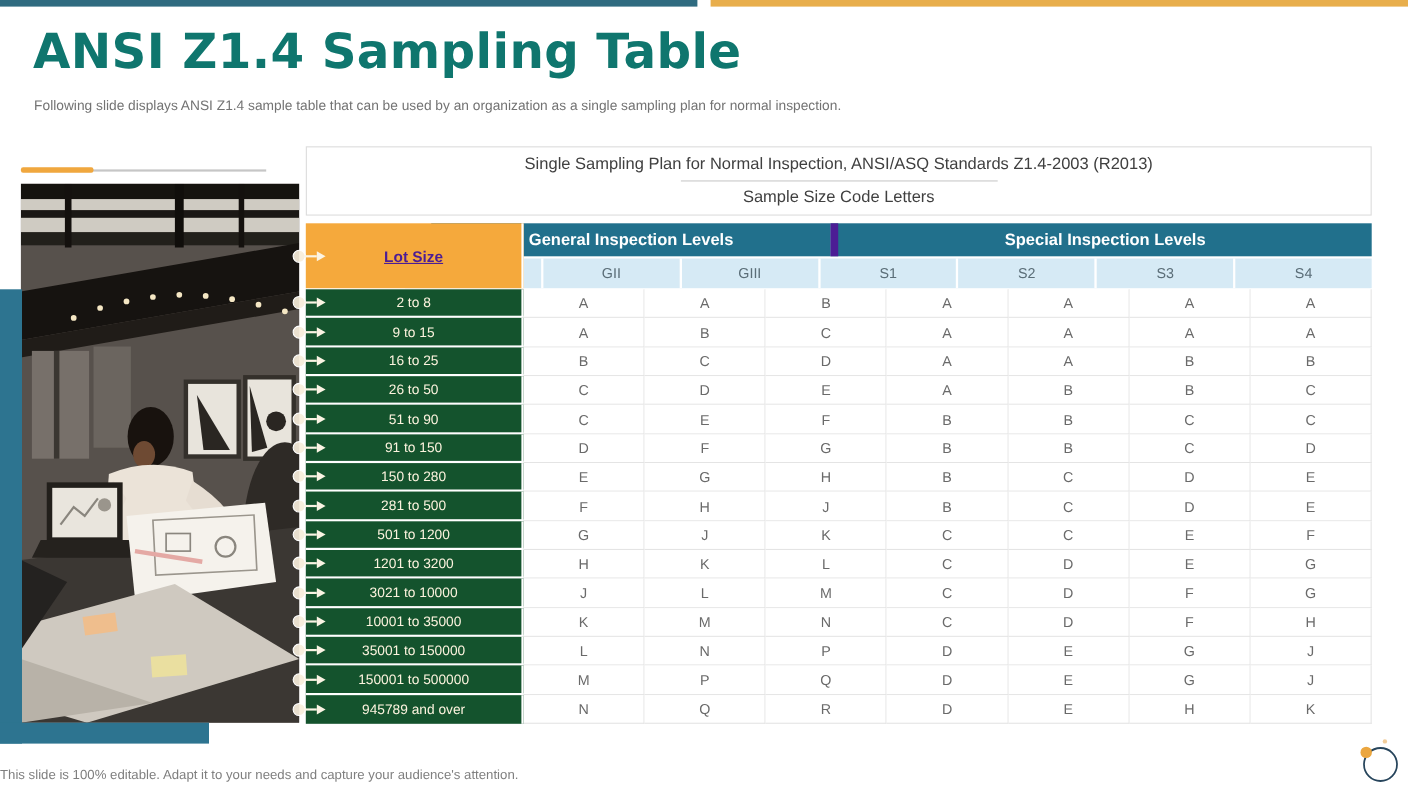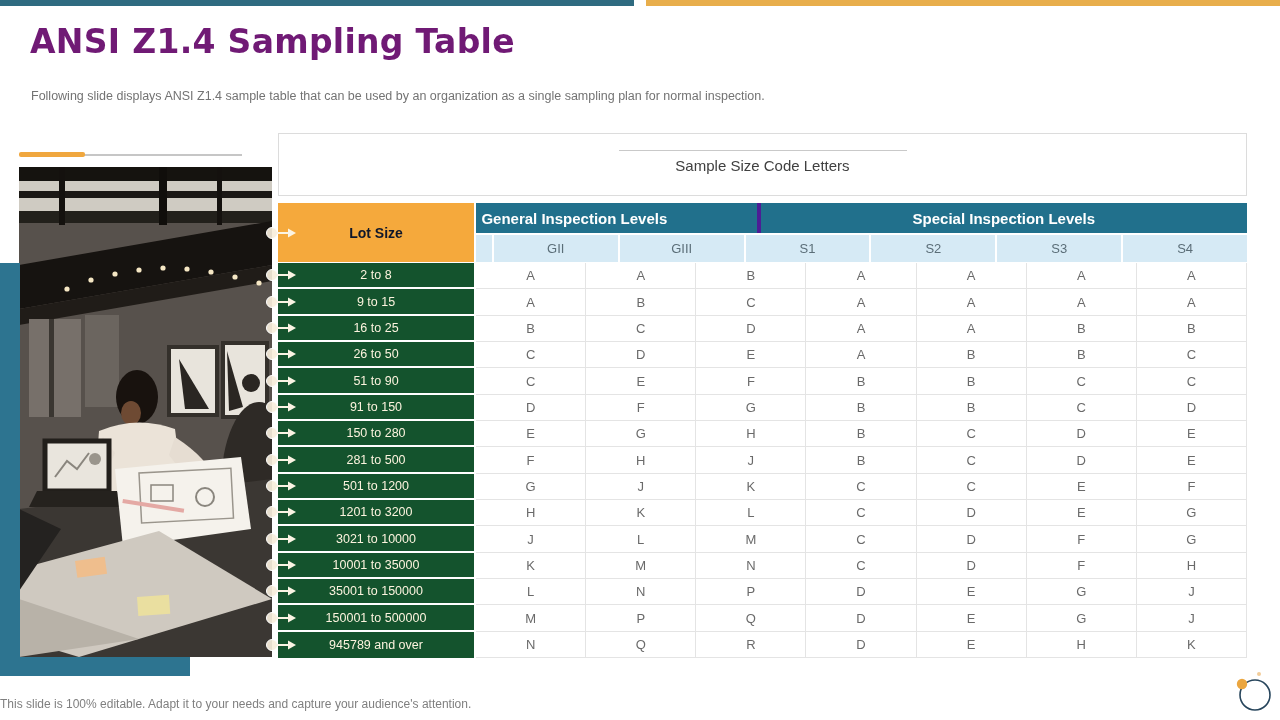--- a/index.html
+++ b/index.html
@@ -11,21 +11,21 @@
     overflow: hidden;
   }
 
   
   .topbar-teal   { position:absolute; top:0; left:0;    width:634px; height:6px; background:#2F6B80; }
   .topbar-orange { position:absolute; top:0; left:646px; width:634px; height:6px; background:#E8AE4C; }
 
   
   .slide-title {
     position:absolute; left:30px; top:22px;
-    font-size:33px; font-weight:bold; color:#701a75;
+    font-size:44px; font-weight:bold; color:#0f766e;
     font-family:"DejaVu Sans","Liberation Sans",sans-serif;
     letter-spacing:0.3px;
   }
   .slide-subtitle {
     position:absolute; left:31px; top:89px;
     font-size:12.5px; color:#737373;
   }
 
   
   .accent-line-gray   { position:absolute; left:20px; top:154px; width:222px; height:2px; background:#C6C6C6; }
@@ -44,27 +44,27 @@
     display:flex; flex-direction:column; justify-content:center;
   }
   .table-title-line { text-align:center; font-size:15px; color:#404040; line-height:29px; }
   .table-title-divider { width:288px; height:1px; background:#C9C9C9; margin:0 auto; }
 
   .table-header { margin-top:7px; position:relative; height:59px; }
   .lot-header {
     position:absolute; left:0; top:0; width:198px; height:59px;
     background:#F5A93C; border-right:2px solid #ffffff;
     display:flex; align-items:center; justify-content:center;
-    color:#0f172a; font-weight:bold; font-size:14px;
+    color:#4c1d95; font-weight:bold; font-size:14px;text-decoration:underline;
   }
   .group-row { margin-left:114px; display:flex; height:30px; }
   .group-general { flex:3; background:#21708C; display:flex; align-items:center; justify-content:center;
                    color:#ffffff; font-weight:bold; font-size:15px; }
   .group-special { flex:4; background:#21708C; display:flex; align-items:center; justify-content:center;
-                   color:#ffffff; font-weight:bold; font-size:15px; border-left:4px solid #4c1d95; }
+                   color:#ffffff; font-weight:bold; font-size:15px; border-left:7px solid #4c1d95; }
   .sub-row { margin-left:90px; display:flex; height:27px; margin-top:2px; }
   .sub-cell { flex:1; background:#D6EAF5; display:flex; align-items:center; justify-content:center;
               font-size:13px; color:#5B6E78; border-left:2px solid #ffffff; }
   .sub-cell:first-child { border-left:none; }
 
   .table-body { margin-top:1px; }
   .data-row { display:flex; height:26.35px; }
   .cell-lot {
     width:198px; background:#14532d; border-right:2px solid #ffffff; border-bottom:2px solid #ffffff;
     display:flex; align-items:center; justify-content:center;
@@ -168,20 +168,21 @@
     <polygon points="0,342 42,362 0,424" fill="#242220"></polygon>
   </svg>
 </div>
 
 <div class="sidebar-vertical"></div>
 <div class="sidebar-bottom"></div>
 
 <div class="table-wrap">
 
   <div class="table-title">
+    <div class="table-title-line">Single Sampling Plan for Normal Inspection, ANSI/ASQ Standards Z1.4-2003 (R2013)</div>
     <div class="table-title-divider"></div>
     <div class="table-title-line">Sample Size Code Letters</div>
   </div>
 
   <div class="table-header">
     <div class="lot-header">
       <span class="arrow-deco">
         <svg width="32" height="14" viewBox="0 0 32 14">
           <circle cx="7" cy="7" r="5.5" fill="#F7EEDB" fill-opacity="0.92" stroke="#FFFFFF" stroke-width="1"></circle>
           <rect x="12" y="6" width="11" height="2" fill="#FBF4E4"></rect>

